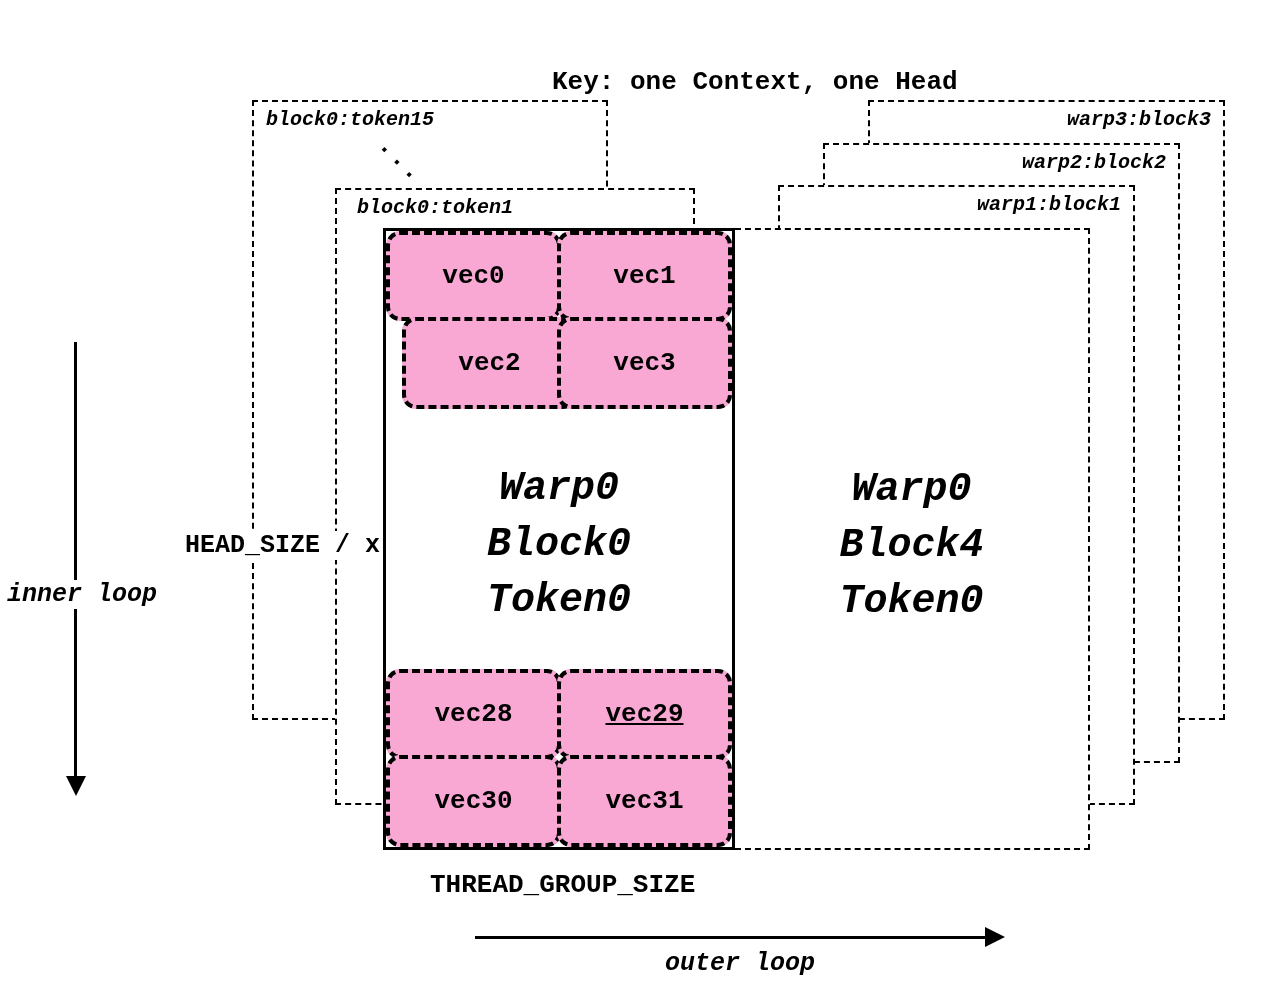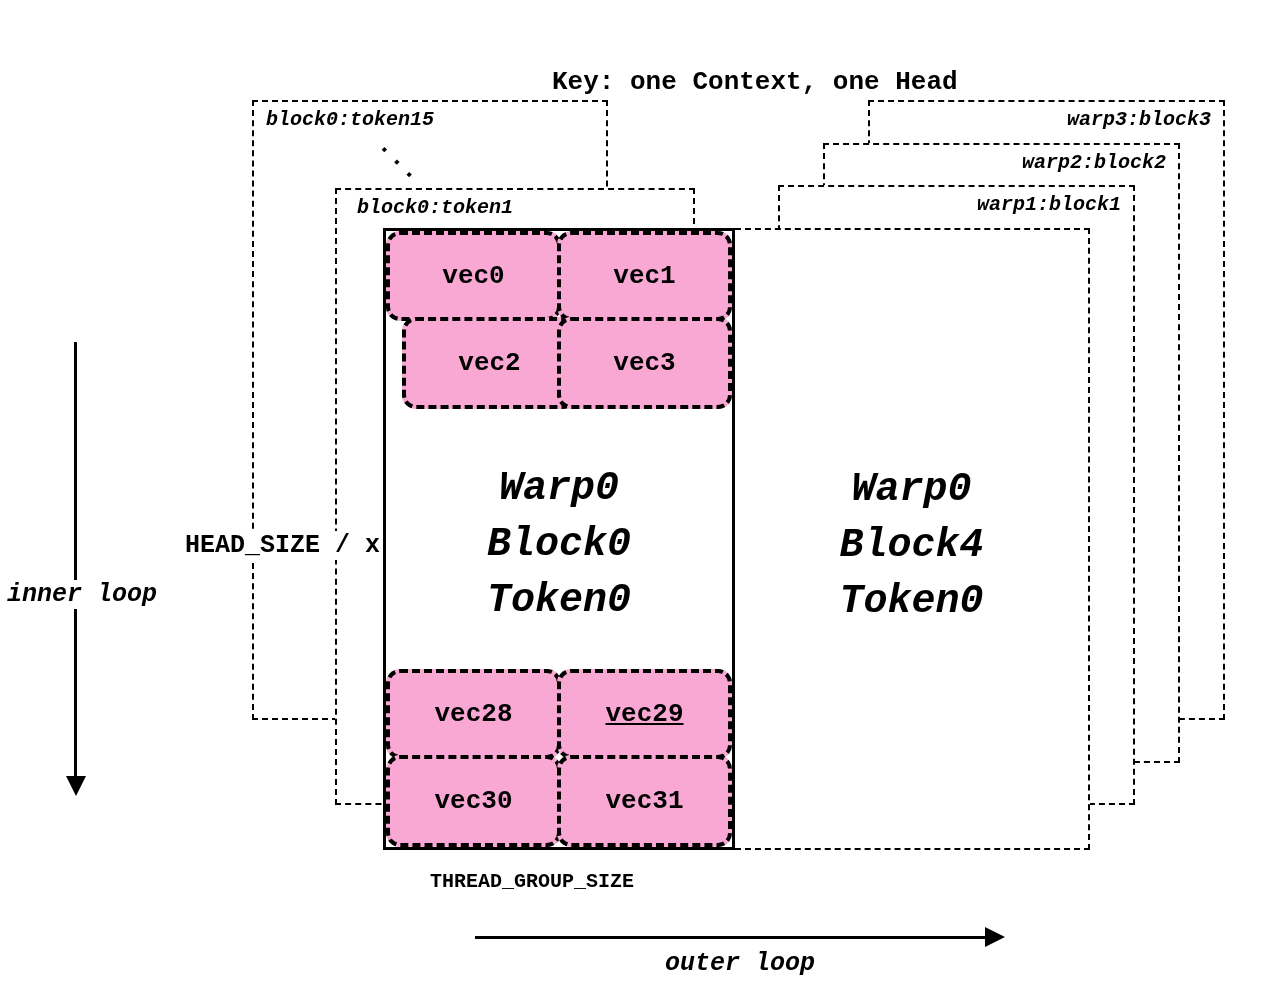--- a/index.html
+++ b/index.html
@@ -148,18 +148,18 @@
   </div>
 
   <div class="vline" style="left:74px; top:342px; height:436px;"></div>
   <div class="arrow-down" style="left:66px; top:776px;"></div>
 
   <div class="hline" style="left:475px; top:936px; width:512px;"></div>
   <div class="arrow-right" style="left:985px; top:927px;"></div>
 
   <div class="annot" style="left:166px; top:531px;margin-left:16px;">HEAD_SIZE / x</div>
   <div class="annot italic" style="left:4px; top:556px;">inner loop</div>
-  <div class="annot" style="left:427px; top:870px; font-size:20px;">THREAD_GROUP_SIZE</div>
+  <div class="annot" style="left:427px; top:870px; font-size:26px;">THREAD_GROUP_SIZE</div>
   <div class="annot italic" style="left:662px; top:925px;">outer loop</div>
 
   <div class="title">Key: one Context, one Head</div>
 
 </div>
 
 </body></html>

